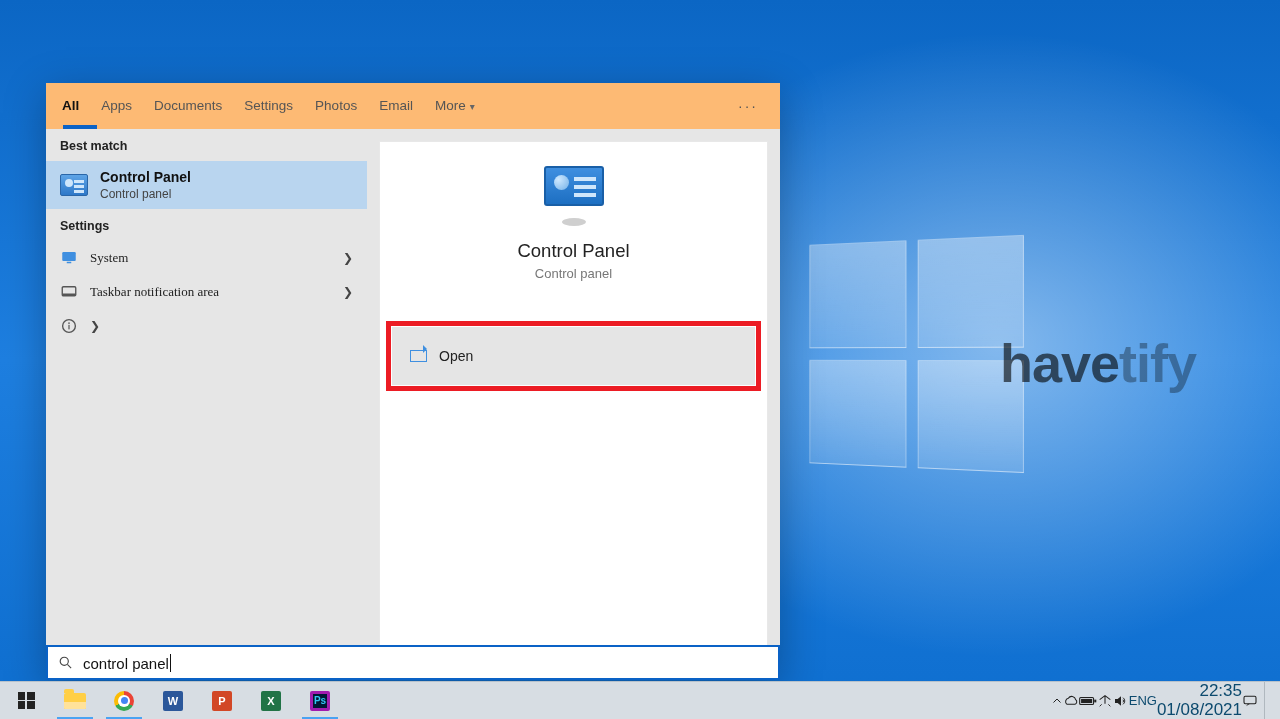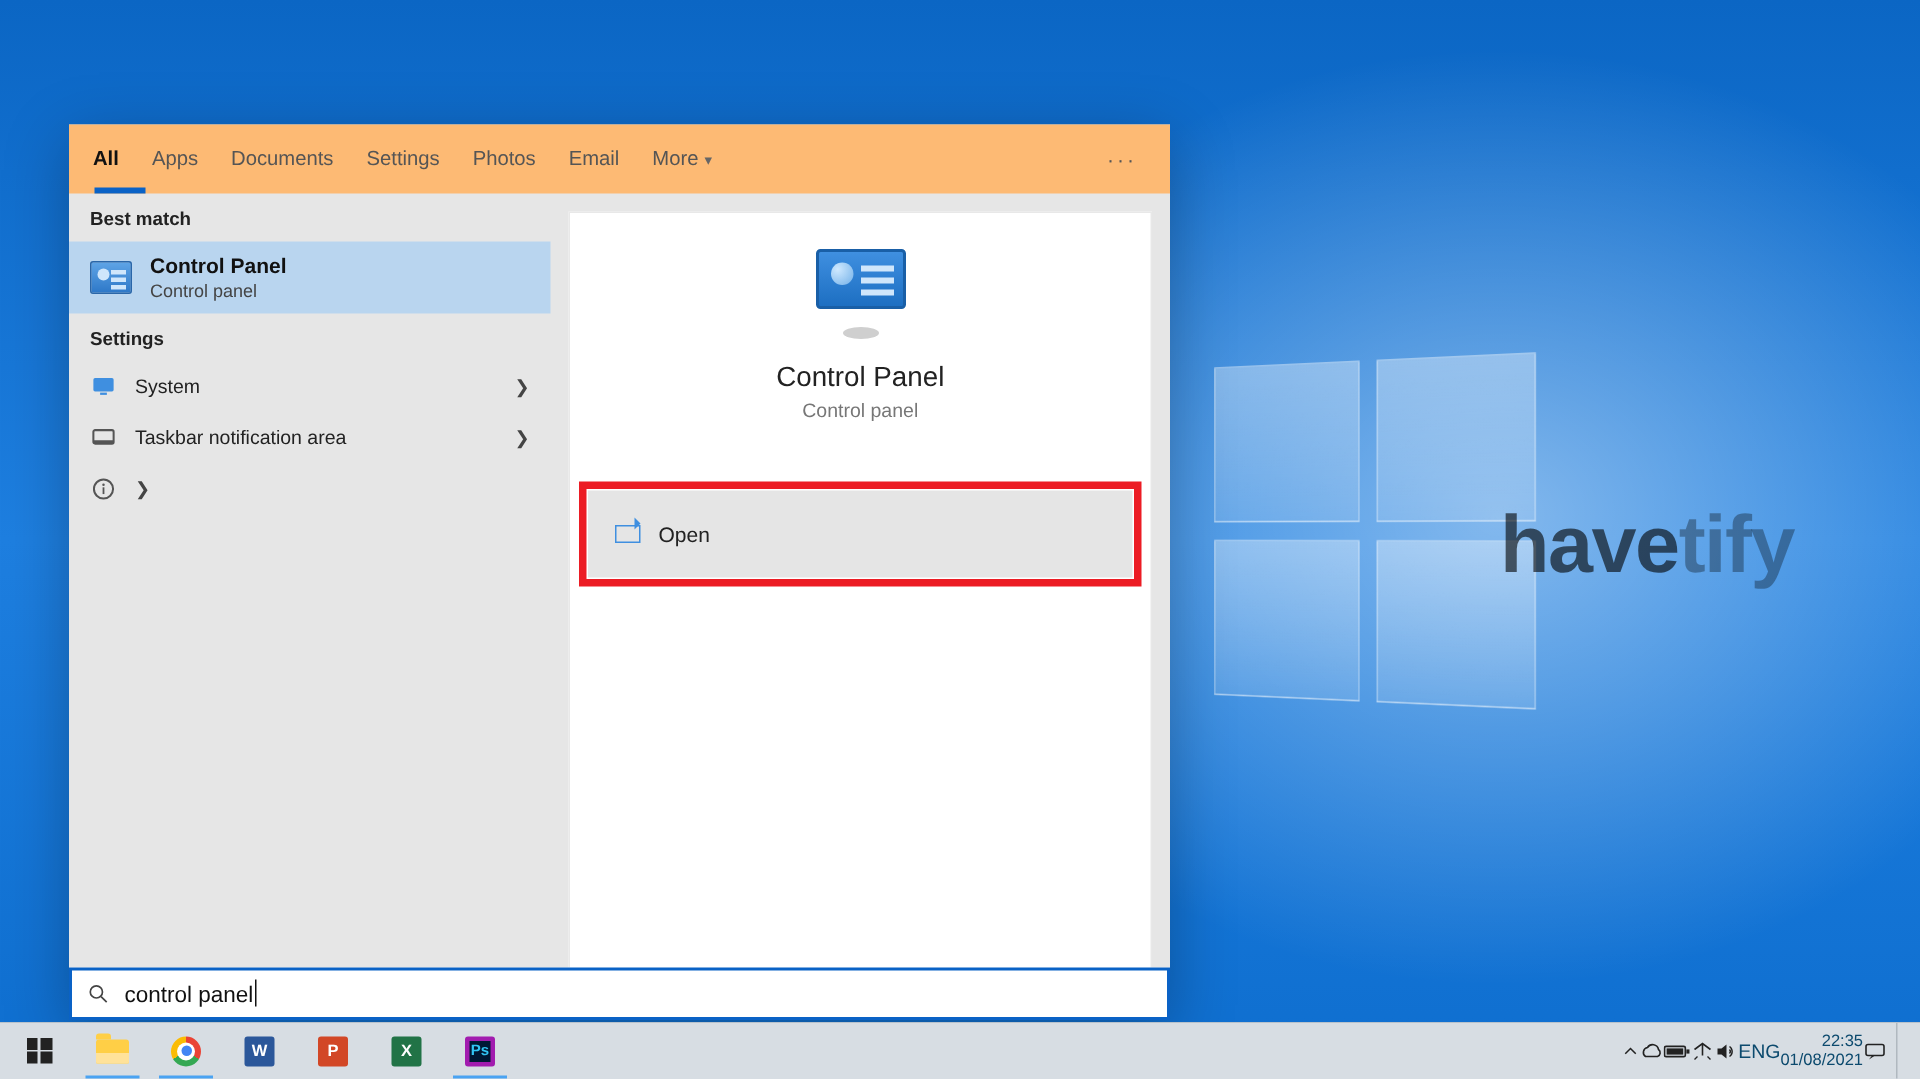--- a/index.html
+++ b/index.html
@@ -108,21 +108,21 @@
   .match-row .mi-text .title { font-weight: 600; font-size: 14px; color: #111; }
   .match-row .mi-text .sub { font-size: 12px; color: #444; margin-top: 2px; }
 
   .setting-row {
     display: flex; align-items: center; gap: 12px;
     padding: 8px 14px;
     color: #222;
     min-height: 34px;
   }
   .setting-row .row-icn { width: 18px; display: inline-flex; color: #444; }
-  .setting-row .label { flex: 1; line-height: 1.3; }
+  .setting-row .label { flex: 1; line-height: 1.3; font-family: Liberation Serif, serif; }
   .setting-row .chev { color: #444; font-size: 12px; }
 
   .right {
     flex: 1;
     margin: 12px 12px 18px 12px;
     background: #fff;
     border: 1px solid #e8e8e8;
     display: flex; flex-direction: column; align-items: center;
     padding-top: 24px;
   }
@@ -206,21 +206,21 @@
   .chrome-icon::after { content:""; position:absolute; left:4px; top:4px; right:4px; bottom:4px; border-radius:50%; background:#fff; }
   .chrome-icon::before { content:""; position:absolute; left:6.5px; top:6.5px; width:7px; height:7px; border-radius:50%; background:#4285f4; z-index:2; }
 
   .office { width:20px; height:20px; display:flex; align-items:center; justify-content:center; color:#fff; font-weight:700; font-size:11px; border-radius:2px; position:relative;}
   .word { background:#2b579a; }
   .ppt  { background:#d24726; }
   .xls  { background:#217346; }
   .ps   { background:#001834; border:3px solid #a21caf; color:#31c5f4; font-size:10px;}
 
   .tray { margin-left: auto; display:flex; align-items:center; padding-right:8px; height:100%; color:#0c4a6e;}
-  .tray .sep-clock { text-align:right; line-height:1.1; font-size:11px; }
+  .tray .sep-clock { text-align:right; line-height:1.1; font-size:17px; }
   .tray .icn { font-size:13px; }
   .show-desktop { width:8px; height:100%; border-left:1px solid #b0b8bf; margin-left:6px;}
 
   svg { display:block; }
   .row-svg { width:18px; height:18px; }
 </style>
 </head>
 <body>
 
 <div class="desktop">

